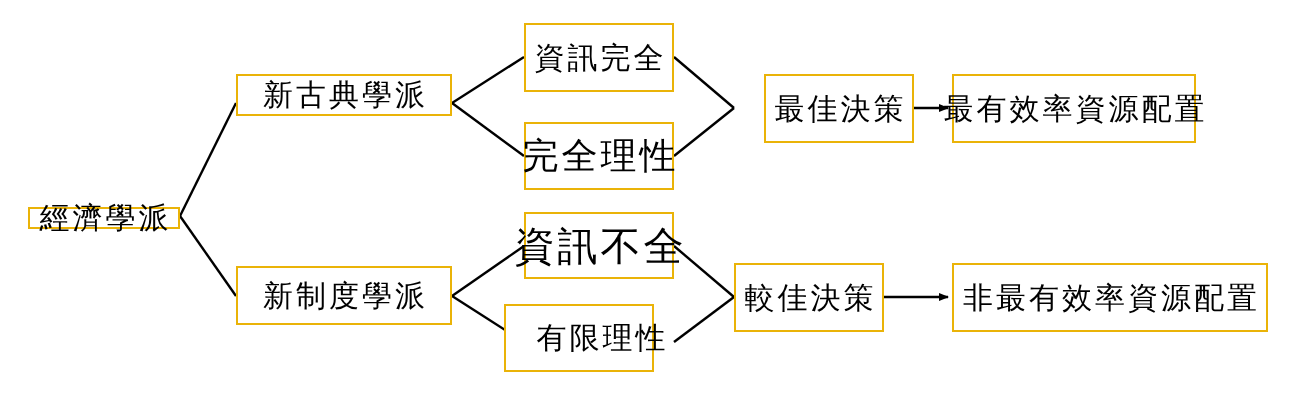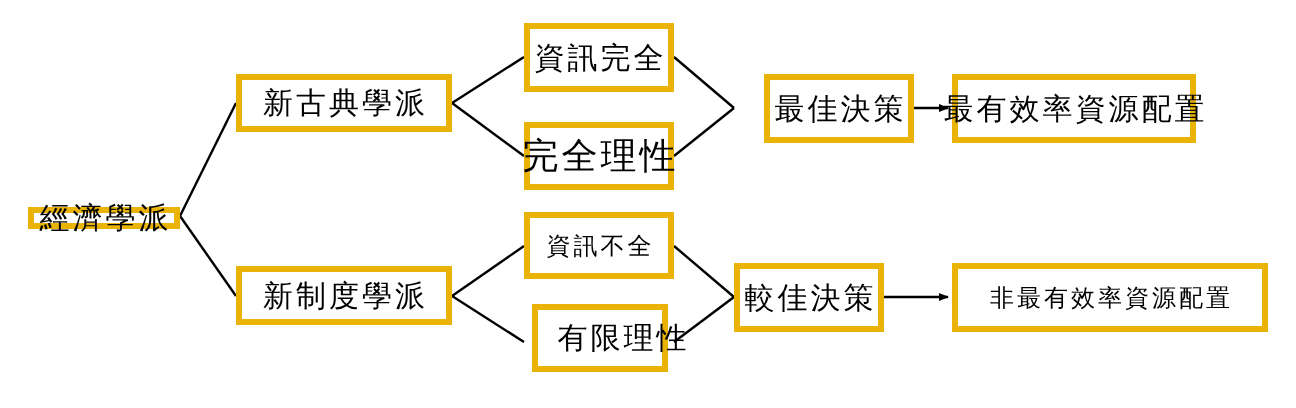--- a/index.html
+++ b/index.html
@@ -21,21 +21,21 @@
   #edge-layer {
     position: absolute;
     left: 0;
     top: 0;
     width: 1296px;
     height: 408px;
   }
   .node {
     position: absolute;
     box-sizing: border-box;
-    border: 6px solid #eab308;
+    border: 2px solid #eab308;
     background: #ffffff;
     display: flex;
     align-items: center;
     justify-content: center;
     color: #000000;
     line-height: 1;
     white-space: nowrap;
     z-index: 2;
   }
   .node-label {
@@ -69,44 +69,44 @@
         <line x1="674" y1="246" x2="734" y2="297" stroke="#000000" stroke-width="2.4"></line>
         <line x1="674" y1="342" x2="734" y2="297" stroke="#000000" stroke-width="2.4"></line>
         <line x1="884" y1="108" x2="948" y2="108" stroke="#000000" stroke-width="2.4" marker-end="url(#arrowhead)"></line>
         <line x1="884" y1="297" x2="948" y2="297" stroke="#000000" stroke-width="2.4" marker-end="url(#arrowhead)"></line>
       </g>
   </svg>
   <div id="nodes-layer">
       <div class="node" style="left: 28px; top: 207px; width: 152px; height: 22px;">
         <span class="node-label" style="font-size: 30px;">經濟學派</span>
       </div>
-      <div class="node" style="left: 236px; top: 74px; width: 216px; height: 58px;">
+      <div class="node" style="left: 236px; top: 74px; width: 216px; height: 42px;">
         <span class="node-label" style="font-size: 30px;">新古典學派</span>
       </div>
       <div class="node" style="left: 236px; top: 266px; width: 216px; height: 59px;">
         <span class="node-label" style="font-size: 30px;">新制度學派</span>
       </div>
       <div class="node" style="left: 524px; top: 23px; width: 150px; height: 69px;">
         <span class="node-label" style="font-size: 30px;">資訊完全</span>
       </div>
       <div class="node" style="left: 524px; top: 122px; width: 150px; height: 68px;">
         <span class="node-label" style="font-size: 36px;">完全理性</span>
       </div>
       <div class="node" style="left: 524px; top: 212px; width: 150px; height: 67px;">
-        <span class="node-label" style="font-size: 24px;">資訊不全</span>
+        <span class="node-label" style="font-size: 40px;">資訊不全</span>
       </div>
-      <div class="node" style="left: 532px; top: 304px; width: 136px; height: 68px; padding-left: 44px;">
+      <div class="node" style="left: 504px; top: 304px; width: 150px; height: 68px; padding-left: 44px;">
         <span class="node-label" style="font-size: 30px;">有限理性</span>
       </div>
       <div class="node" style="left: 764px; top: 74px; width: 150px; height: 69px;">
         <span class="node-label" style="font-size: 30px;">最佳決策</span>
       </div>
       <div class="node" style="left: 734px; top: 263px; width: 150px; height: 69px; justify-content: center;">
         <span class="node-label" style="font-size: 30px;">較佳決策</span>
       </div>
       <div class="node" style="left: 952px; top: 74px; width: 244px; height: 69px;">
         <span class="node-label" style="font-size: 30px;">最有效率資源配置</span>
       </div>
       <div class="node" style="left: 952px; top: 263px; width: 316px; height: 69px;">
-        <span class="node-label" style="font-size: 24px;">非最有效率資源配置</span>
+        <span class="node-label" style="font-size: 30px;">非最有效率資源配置</span>
       </div>
     </div>
 </div>
 
 </body></html>

